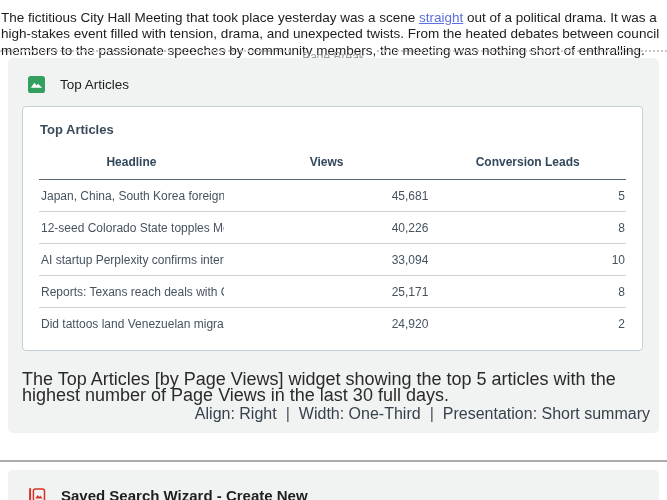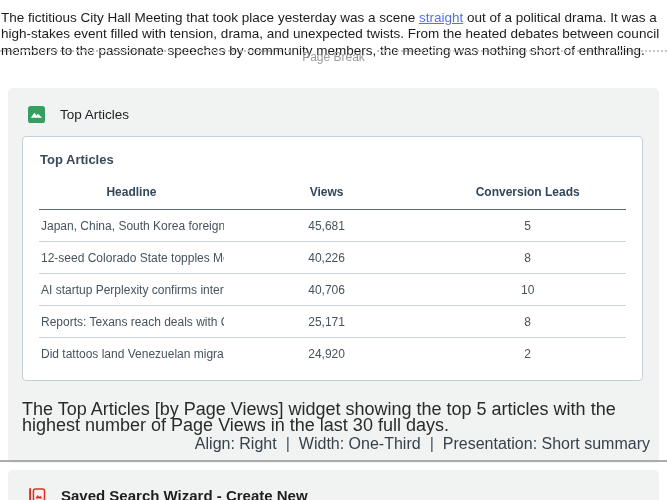--- a/index.html
+++ b/index.html
@@ -21,21 +21,21 @@
     display:flex;gap:10px;
     color:#9b9b9b;font-size:12px;
   }
   .pb-line{flex:1;height:0;border-top:2px dotted #c6c6c6;}
   .pb-label{white-space:nowrap;padding:0 2px;}
   
   .block{
     position:absolute;left:8px;width:651px;
     background:#f1f2f2;border-radius:5px;
   }
-  .block1{top:88px;height:375px;}
+  .block1{top:58px;height:375px;}
   .block-header{
     display:flex;align-items:center;gap:15px;
     padding:18px 0 0 20px;
   }
   .block-title{font-size:13.5px;color:#202124;}
   .block2{top:470px;height:30px;border-radius:5px 5px 0 0;}
   .block2 .block-header{padding-top:16px;font-weight:bold;}
   .block2 .block-title{font-size:15px;color:#1f1f1f;}
   .icon{display:inline-flex;flex:0 0 auto;}
   
@@ -52,21 +52,21 @@
     border-collapse:collapse;table-layout:fixed;
   }
   table.articles col.c-headline{width:31.5%;}
   table.articles col.c-views{width:35%;}
   table.articles col.c-leads{width:33.5%;}
   table.articles th{
     font-size:12px;font-weight:bold;color:#33475b;text-align:center;
     padding:6px 0 10px 0;border-bottom:1px solid #5c6874;margin-top:19px;
   }
   table.articles td{
-    font-size:12px;color:#46535f;height:29px;text-align:center;
+    font-size:12px;color:#46535f;height:29px;text-align:right;
     border-bottom:1px solid #ccd3d9;
     overflow:hidden;white-space:nowrap;
   }
   table.articles td.headline{text-align:left;padding-left:2px;}
   table.articles tr:last-child td{border-bottom:none;}
   
   .caption{
     position:absolute;top:313px;left:14px;width:616px;
     font-size:18px;line-height:16px;color:#2a2a2a;
   }
@@ -124,21 +124,21 @@
           <td>45,681</td>
           <td>5</td>
         </tr>
         <tr>
           <td class="headline">12-seed Colorado State topples Memphis to exte...</td>
           <td>40,226</td>
           <td>8</td>
         </tr>
         <tr>
           <td class="headline">AI startup Perplexity confirms interest to buy Tik...</td>
-          <td>40,706</td>
+          <td>33,094</td>
           <td>10</td>
         </tr>
         <tr>
           <td class="headline">Reports: Texans reach deals with OTs Cam Robi...</td>
           <td>25,171</td>
           <td>8</td>
         </tr>
         <tr>
           <td class="headline">Did tattoos land Venezuelan migrants in a Salva...</td>
           <td>24,920</td>

